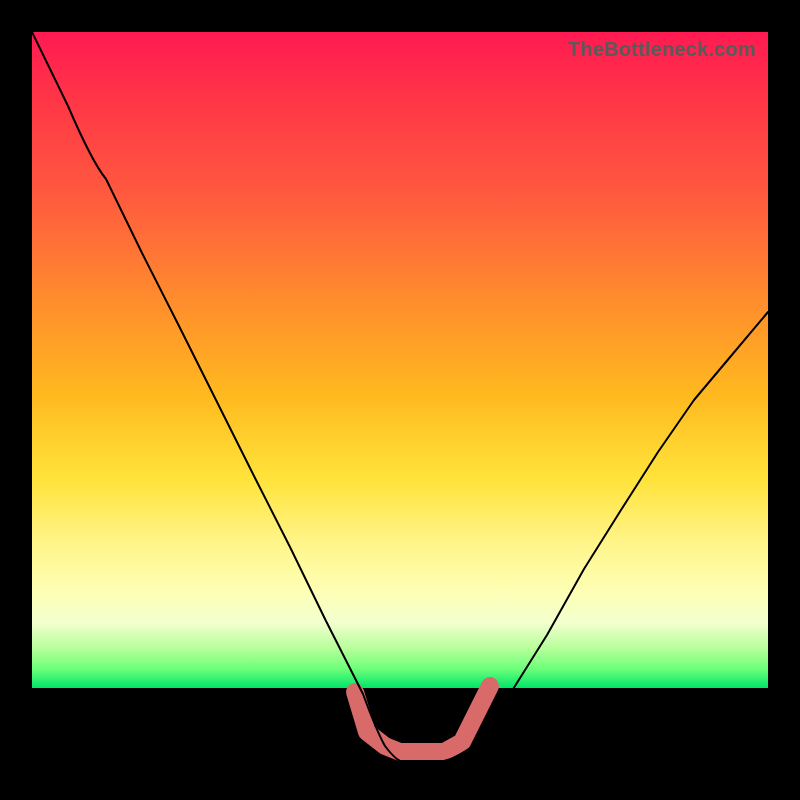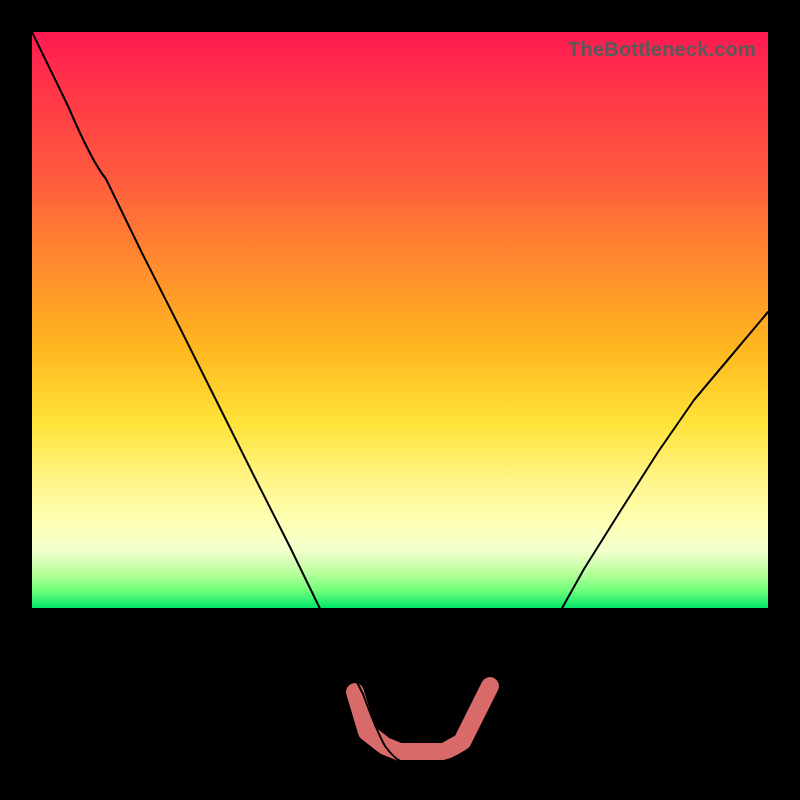--- a/index.html
+++ b/index.html
@@ -15,21 +15,21 @@
     position: relative;
     width: 800px;
     height: 800px;
     background: #000;
   }
   .plot-area {
     position: absolute;
     left: 32px;
     top: 32px;
     width: 736px;
-    height: 576px;
+    height: 656px;
     
     background: linear-gradient(
       to bottom,
       #ff1a52 0%,
       #ff3547 10%,
       #ff5a3f 25%,
       #ff8a2e 40%,
       #ffb81f 55%,
       #ffe33a 68%,
       #fff58a 78%,

